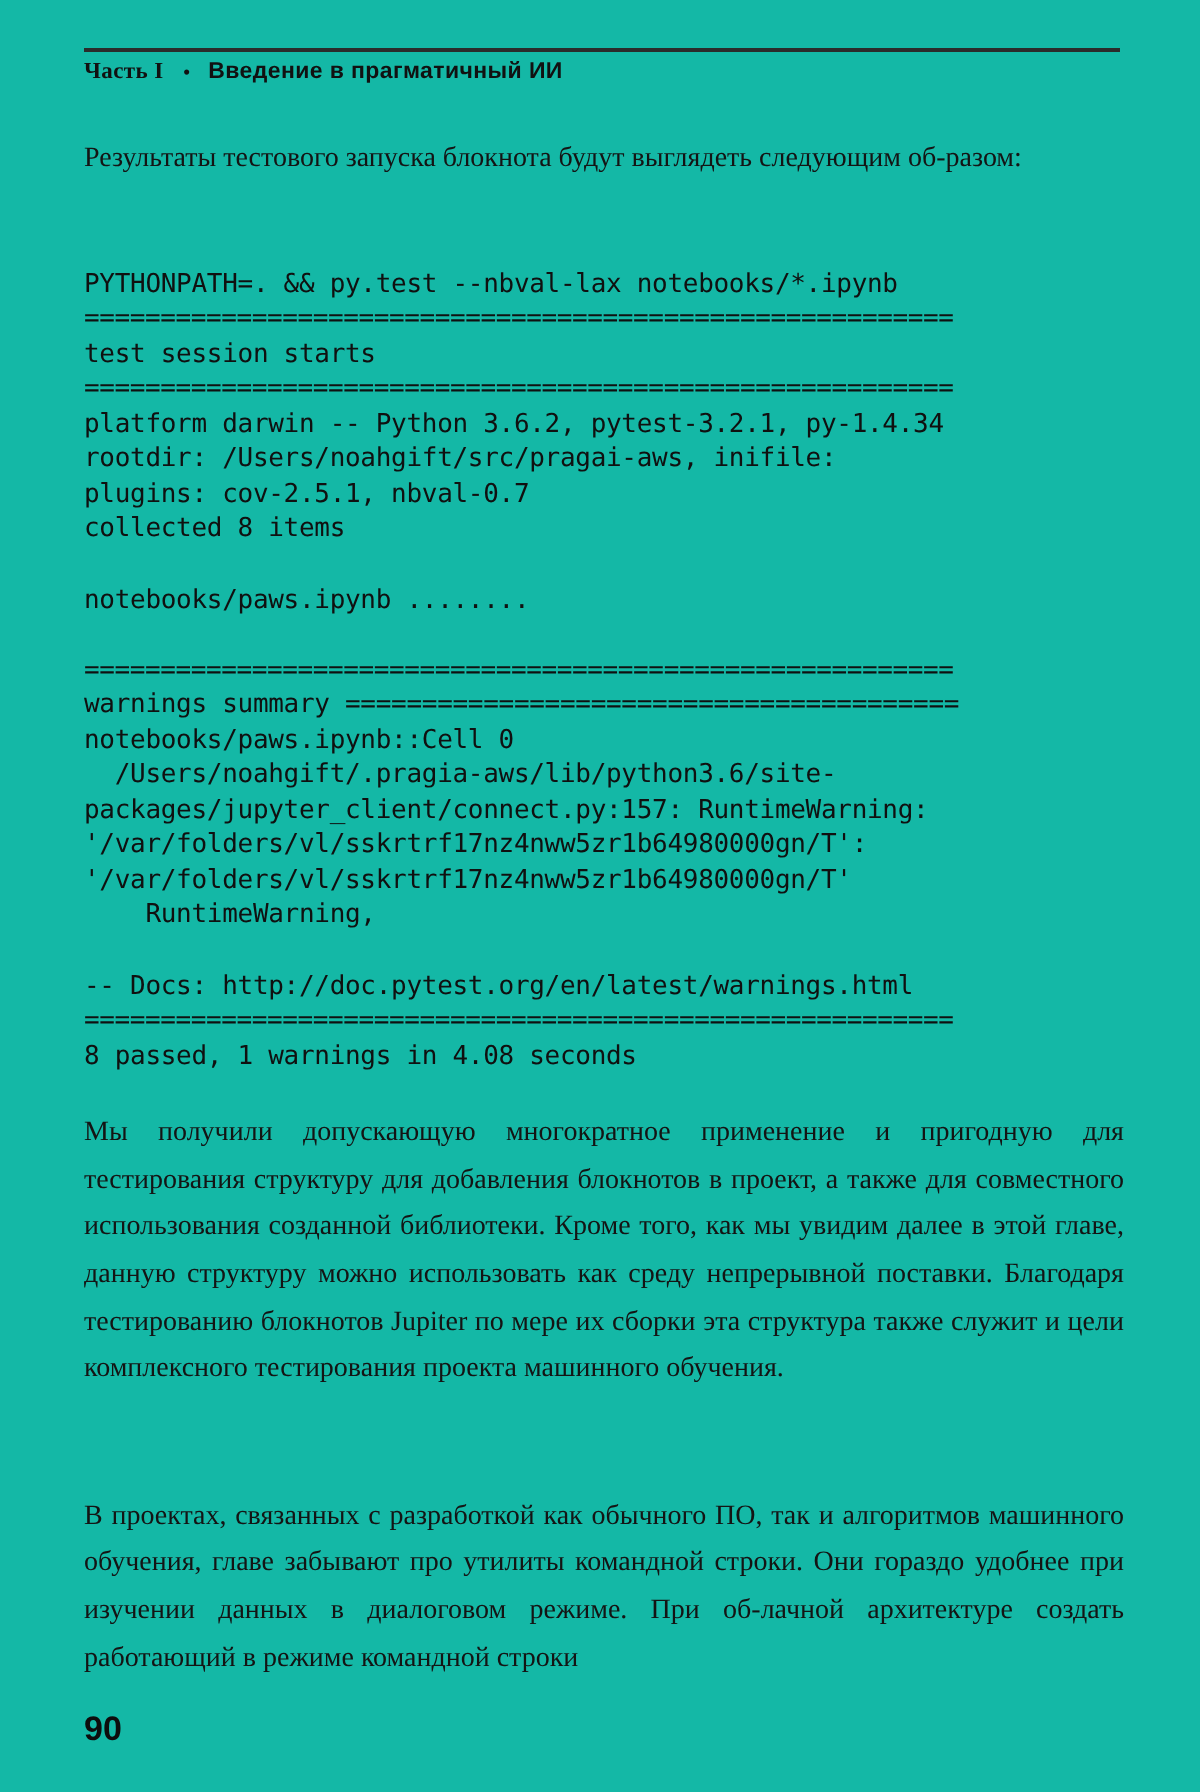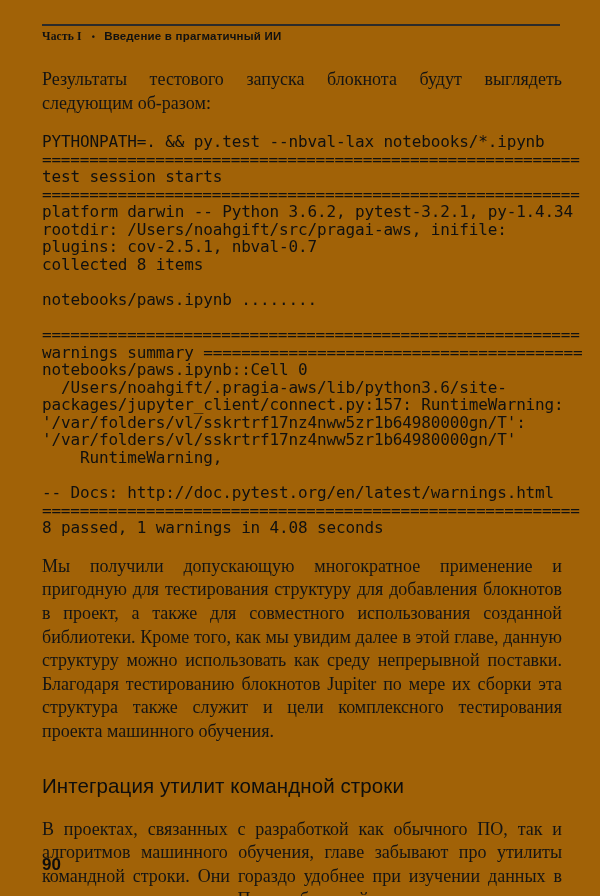--- a/index.html
+++ b/index.html
@@ -16,21 +16,21 @@
     color: #1a1a1a;
     -webkit-font-smoothing: antialiased;
   }
 
   .page {
     position: absolute;
     left: 0;
     top: 0;
     width: 600px;
     height: 896px;
-    background: #a16207;
+    background: #14b8a6;
   }
 
   
   .header-rule {
     position: absolute;
     left: 42px;
     top: 24px;
     width: 518px;
     height: 2px;
     background: #2b2b2b;
@@ -58,37 +58,38 @@
   
   .content {
     position: absolute;
     left: 42px;
     top: 68px;
     width: 520px;
   }
   p.body {
     margin: 0 0 0 0;
     font-family: "Liberation Serif", serif;
-    font-size: 18px;
+    font-size: 14px;
     line-height: 23.6px;
     text-align: justify;
     text-justify: inter-word;
     color: #141414;
     hyphens: manual;
   }
   .gap-after-para { height: 18px; }
 
   
   .code {
     font-family: "DejaVu Sans Mono", "Liberation Mono", monospace;
-    font-size: 16px;
+    font-size: 13px;
     line-height: 17.55px;
     white-space: pre;
     color: #101010;
     letter-spacing: -0.15px;
+    margin-top: 24px;
   }
   .code .blank { display: block; height: 17.55px; }
   .code .line { display: block; }
   .code .rule-line {
     display: block;
     letter-spacing: -0.2px;
   }
 
   
   h2.section {
@@ -129,21 +130,20 @@
     <div class="gap-after-para"></div>
 
     <div class="code"><span class="line">PYTHONPATH=. &amp;&amp; py.test --nbval-lax notebooks/*.ipynb</span><span class="rule-line">=========================================================</span><span class="line">test session starts</span><span class="rule-line">=========================================================</span><span class="line">platform darwin -- Python 3.6.2, pytest-3.2.1, py-1.4.34</span><span class="line">rootdir: /Users/noahgift/src/pragai-aws, inifile:</span><span class="line">plugins: cov-2.5.1, nbval-0.7</span><span class="line">collected 8 items</span><span class="blank"></span><span class="line">notebooks/paws.ipynb ........</span><span class="blank"></span><span class="rule-line">=========================================================</span><span class="line">warnings summary ========================================</span><span class="line">notebooks/paws.ipynb::Cell 0</span><span class="line">  /Users/noahgift/.pragia-aws/lib/python3.6/site-</span><span class="line">packages/jupyter_client/connect.py:157: RuntimeWarning:</span><span class="line">'/var/folders/vl/sskrtrf17nz4nww5zr1b64980000gn/T':</span><span class="line">'/var/folders/vl/sskrtrf17nz4nww5zr1b64980000gn/T'</span><span class="line">    RuntimeWarning,</span><span class="blank"></span><span class="line">-- Docs: http://doc.pytest.org/en/latest/warnings.html</span><span class="rule-line">=========================================================</span><span class="line">8 passed, 1 warnings in 4.08 seconds</span></div>
 
     <div class="gap-after-para"></div>
 
     <p class="body">Мы получили допускающую многократное применение и пригодную для тестирования структуру для добавления блокнотов в проект, а также для совместного использования созданной библиотеки. Кроме того, как мы увидим далее в этой главе, данную структуру можно использовать как среду непрерывной поставки. Благодаря тестированию блокнотов Jupiter по мере их сборки эта структура также служит и цели комплексного тестирования проекта машинного обучения.</p>
 
     <div style="height:30px"></div>
 
-    <h2 class="section">Интеграция утилит командной строки</h2>
 
     <div style="height:20px"></div>
 
     <p class="body">В проектах, связанных с разработкой как обычного ПО, так и алгоритмов машинного обучения, главе забывают про утилиты командной строки. Они гораздо удобнее при изучении данных в диалоговом режиме. При об-лачной архитектуре создать работающий в режиме командной строки</p>
 
   </div>
 
   <div class="folio">90</div>
 
 </div>

